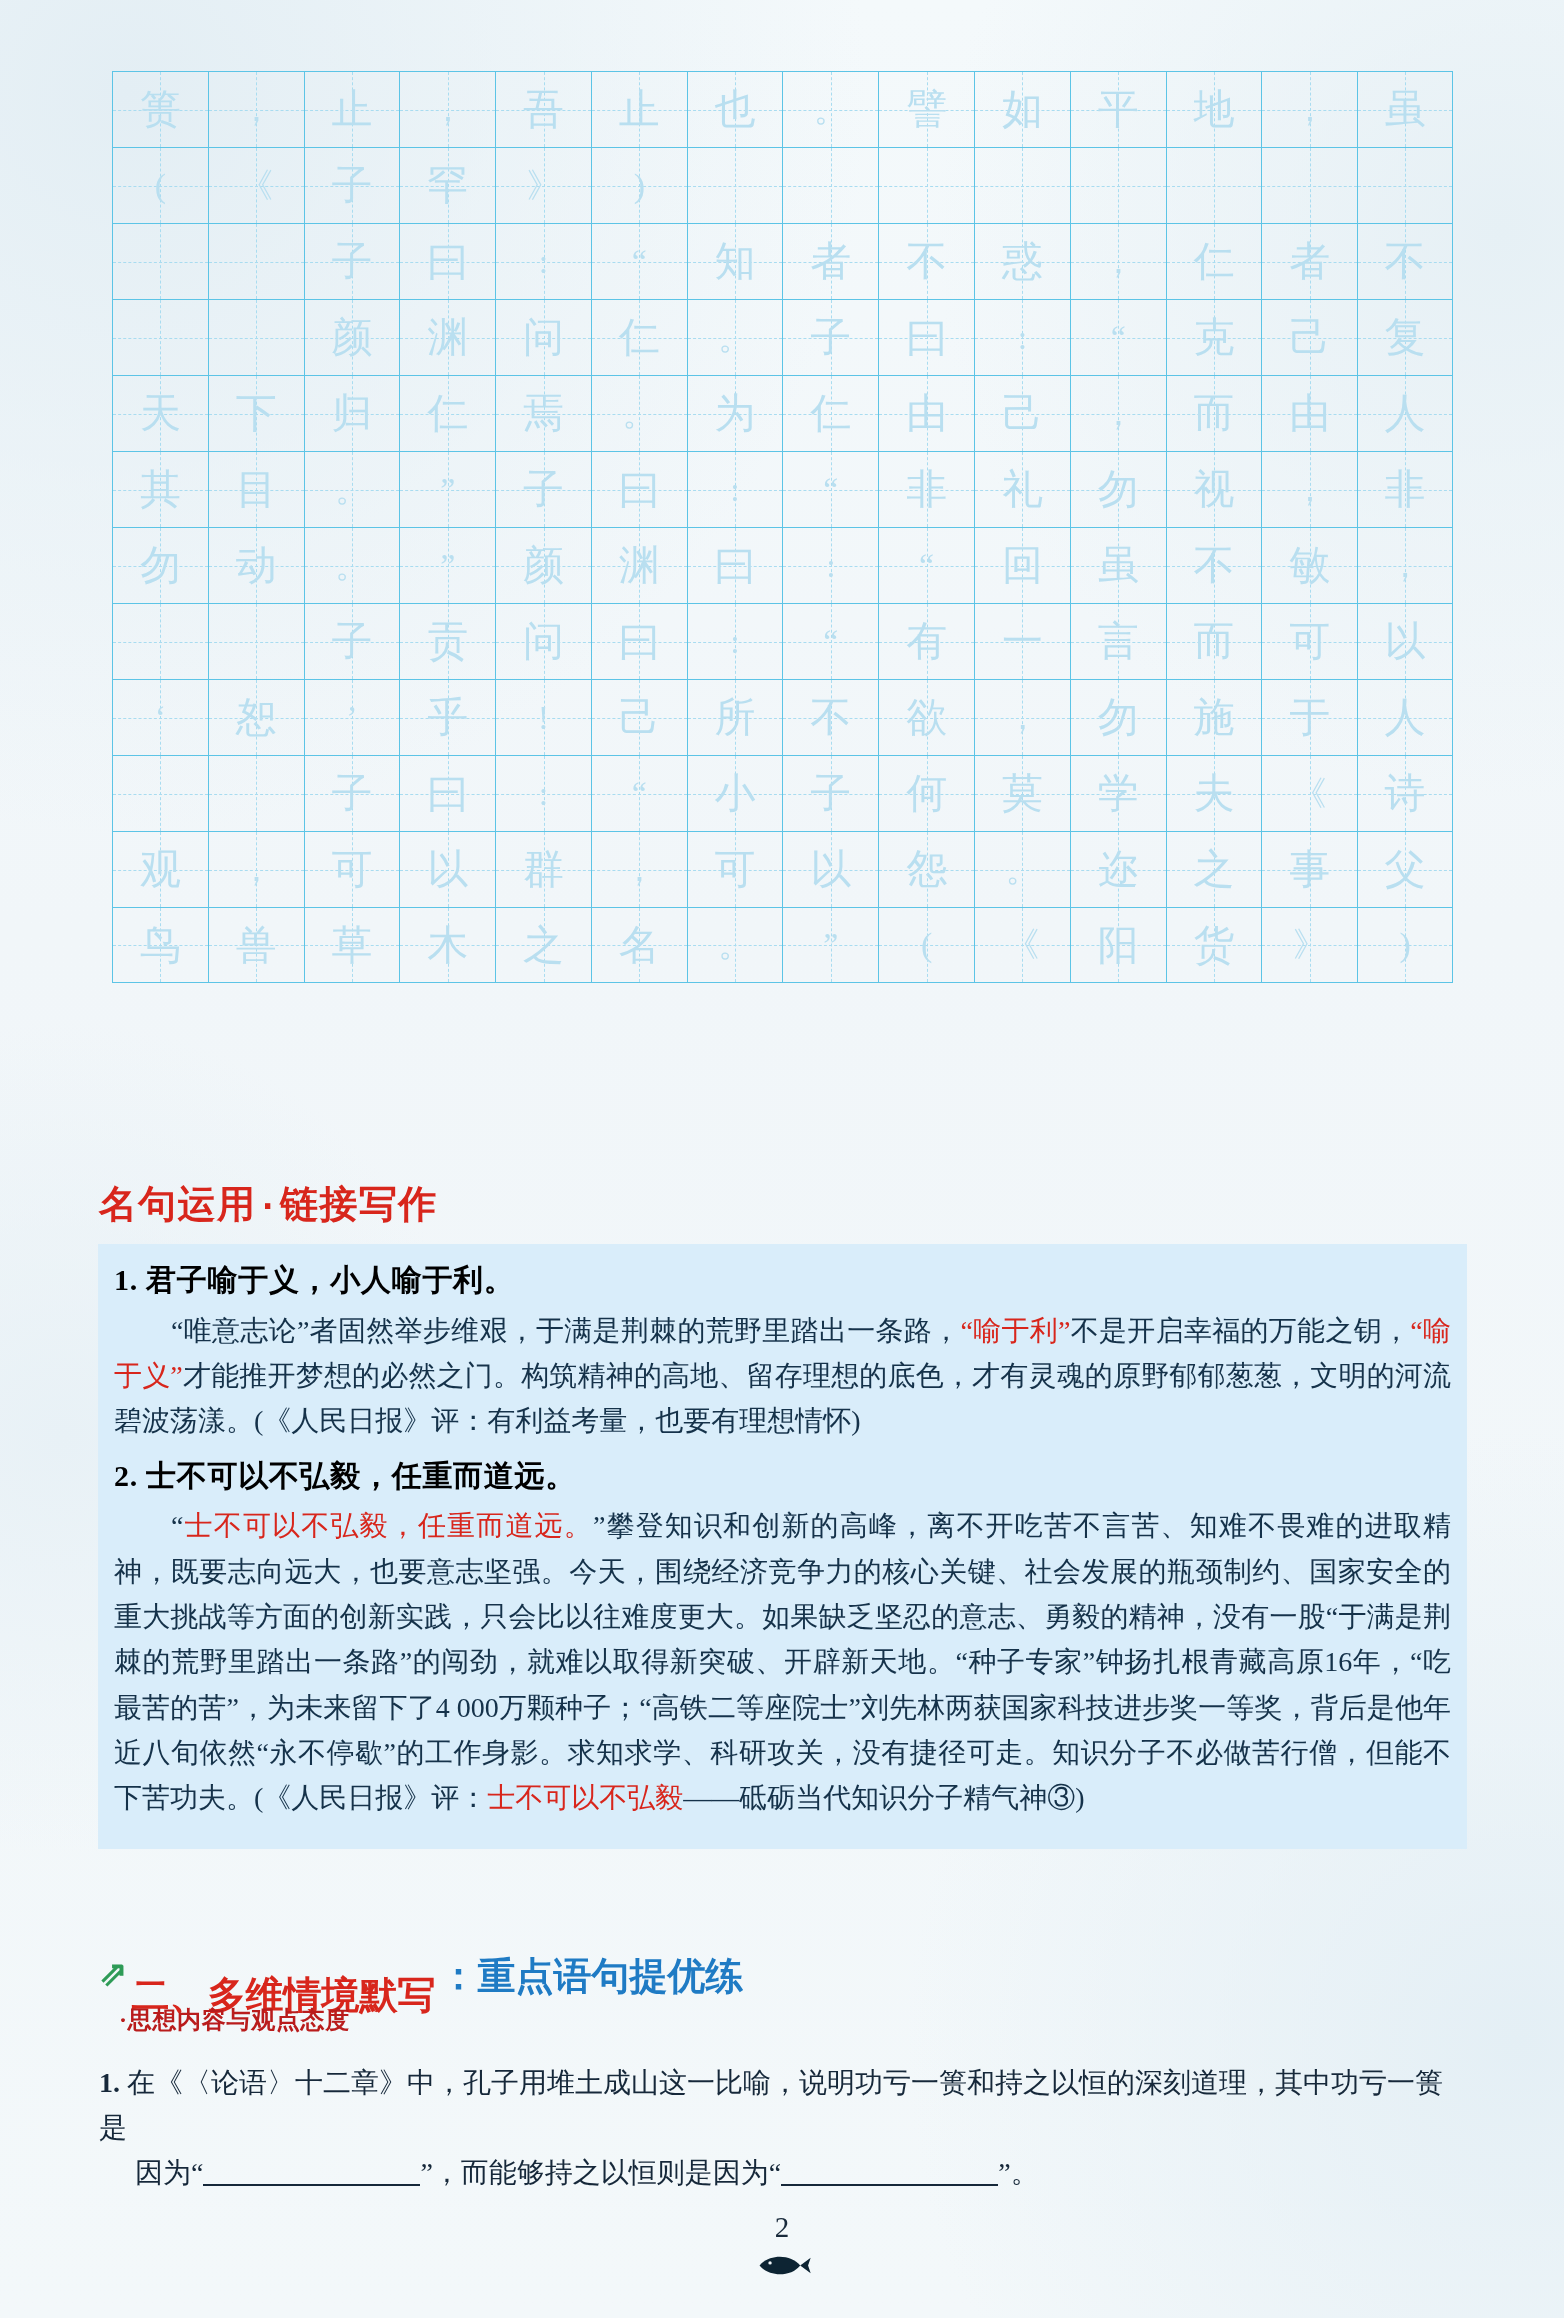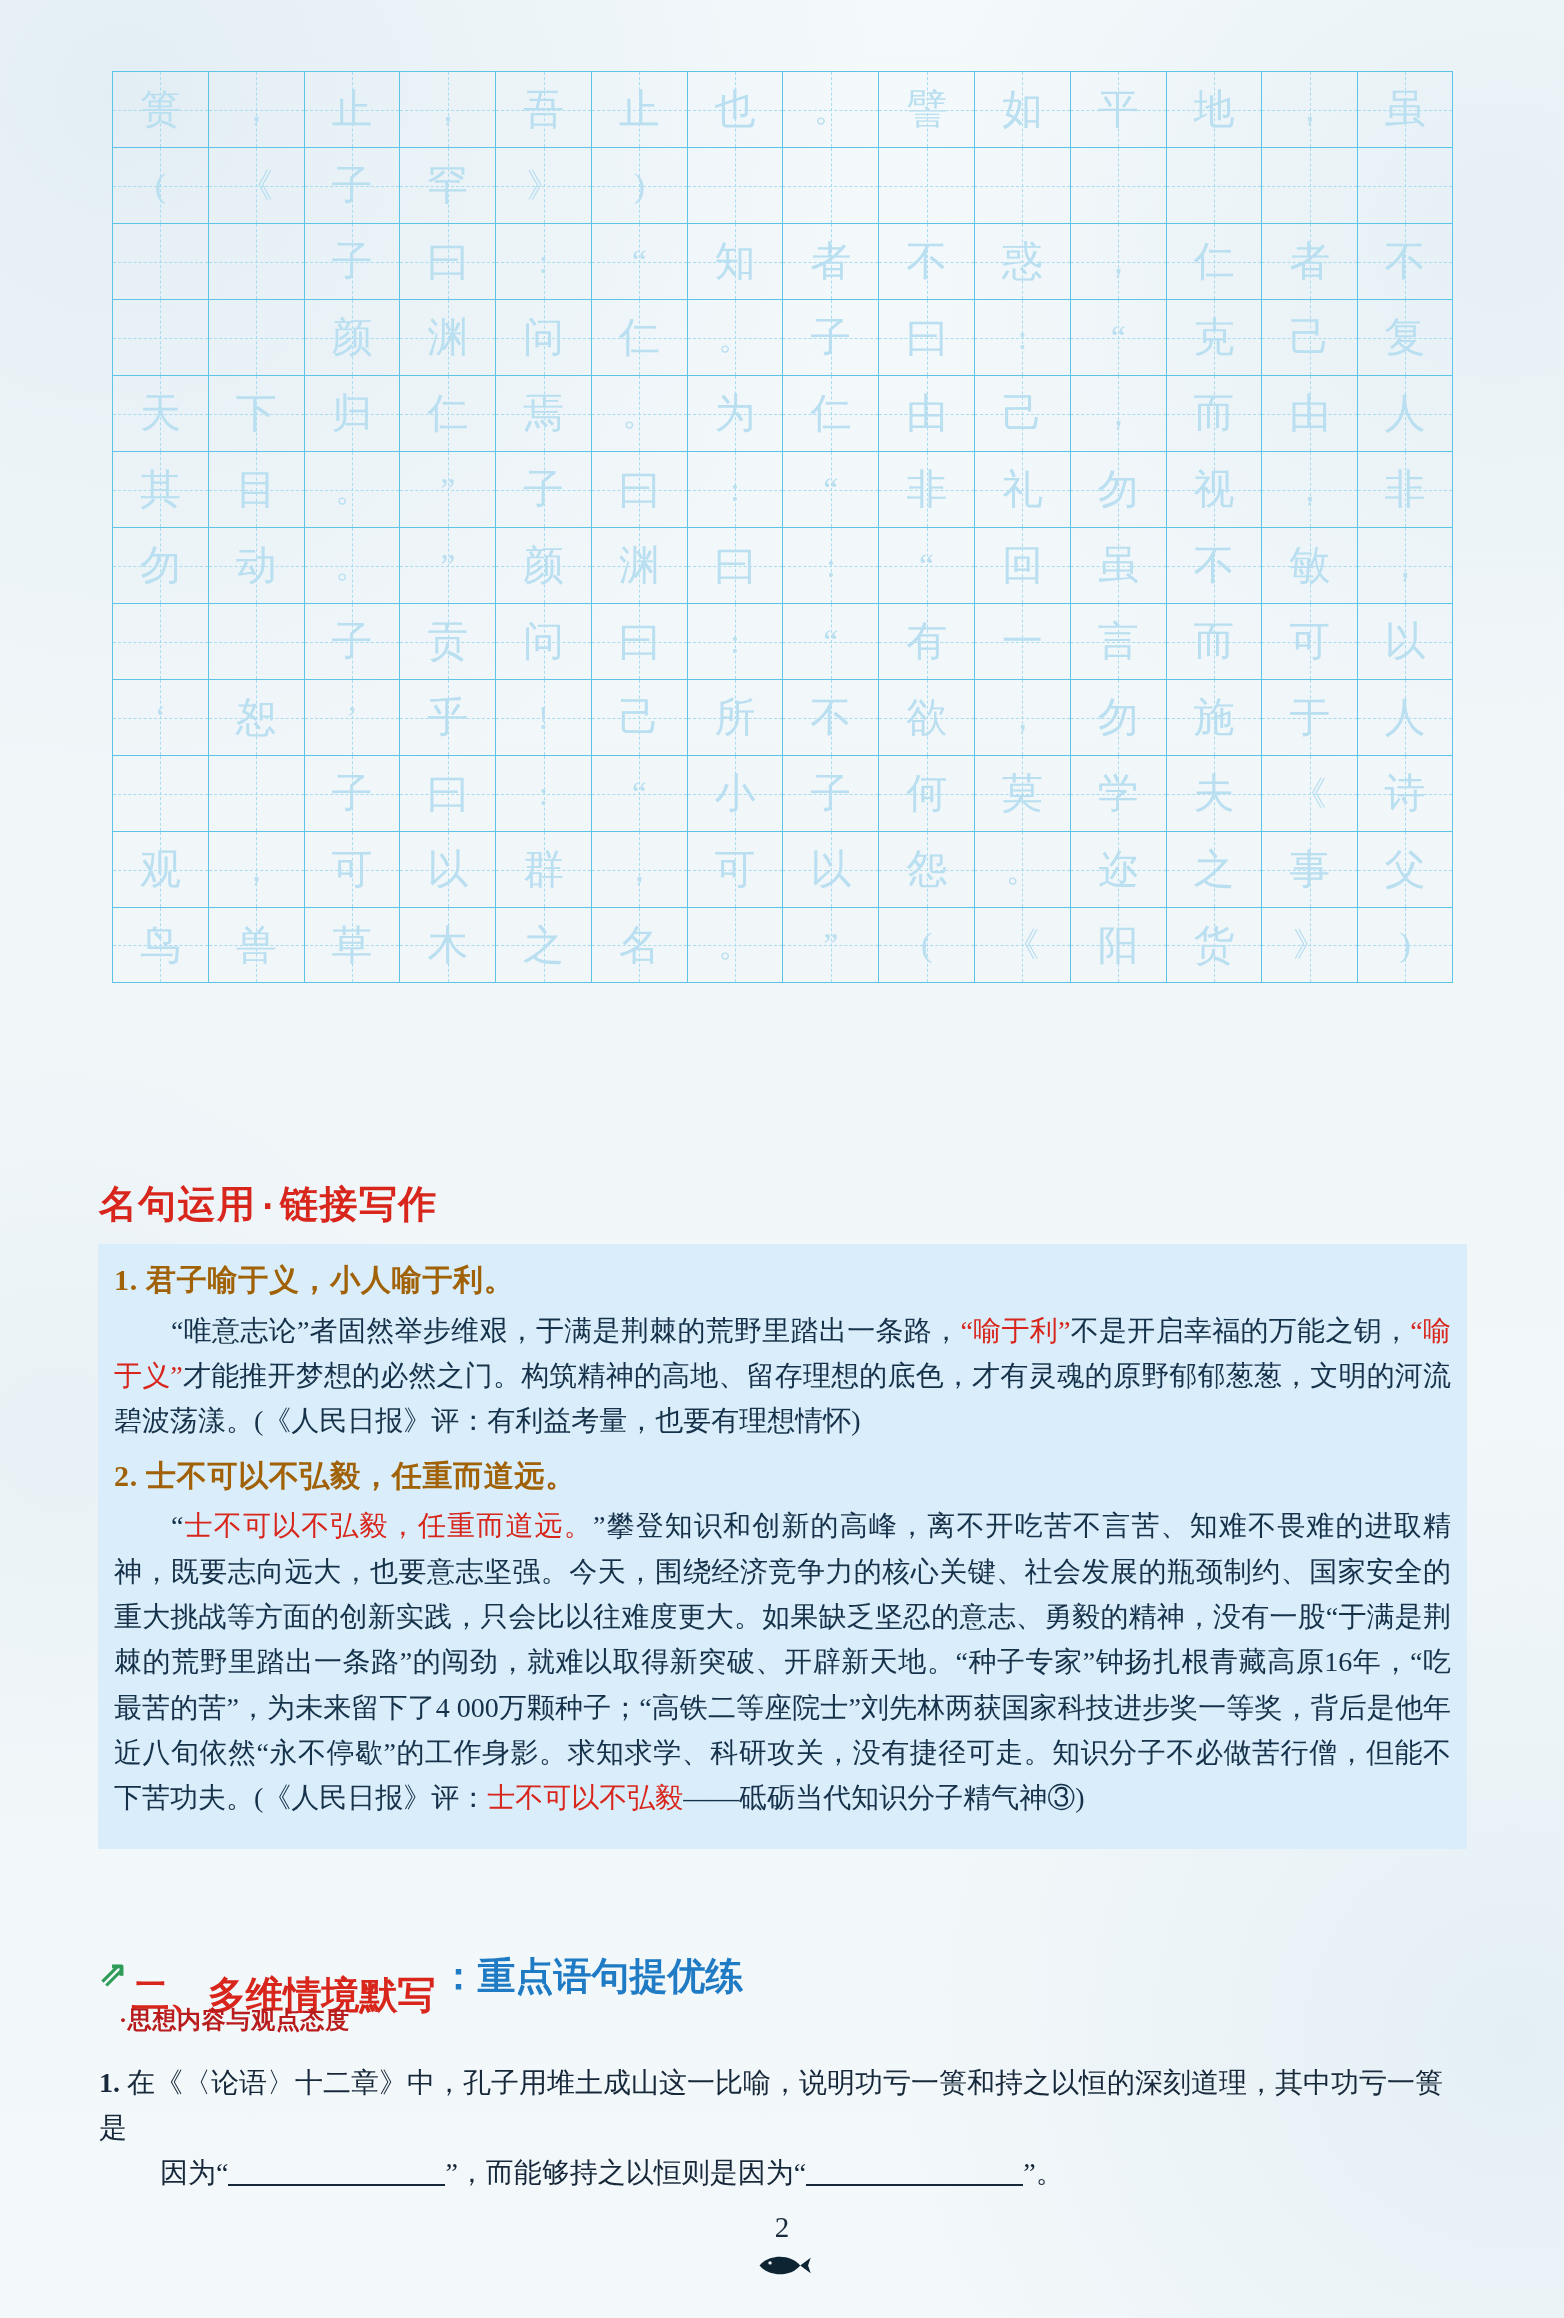--- a/index.html
+++ b/index.html
@@ -99,21 +99,21 @@
   
   .quote-block {
     position:absolute;
     left:98px; top:1244px;
     width: 1369px;
     background:#d9edfa;
     padding: 12px 16px 16px 16px;
     box-sizing:border-box;
   }
   .q-title {
-    color:#a16207;
+    color:#000000;
     font-weight:bold;
     font-size:30px;
     margin: 4px 0 6.6px 0;
     letter-spacing:0.7px;
   }
   .q-body {
     font-size:28px;
     line-height: 1.62;
     color:#15324a;
     text-align: justify;
@@ -131,21 +131,21 @@
 
   
   .q1 {
     position:absolute; left:99px; top:2061px;
     width: 1370px;
     font-size:28px;
     color:#16283a;
     line-height:1.6;
   }
   .q1 .num { font-weight:bold; }
-  .q1 .l2 { display:block; margin-left: 61px; }
+  .q1 .l2 { display:block; margin-left: 36px; }
   .blank {
     display:inline-block;
     border-bottom: 2px solid #16283a;
     width: 217px;
     height: 0.7px;
     vertical-align: -4px;
   }
   .blank.short { width: 217px; }
 
   

